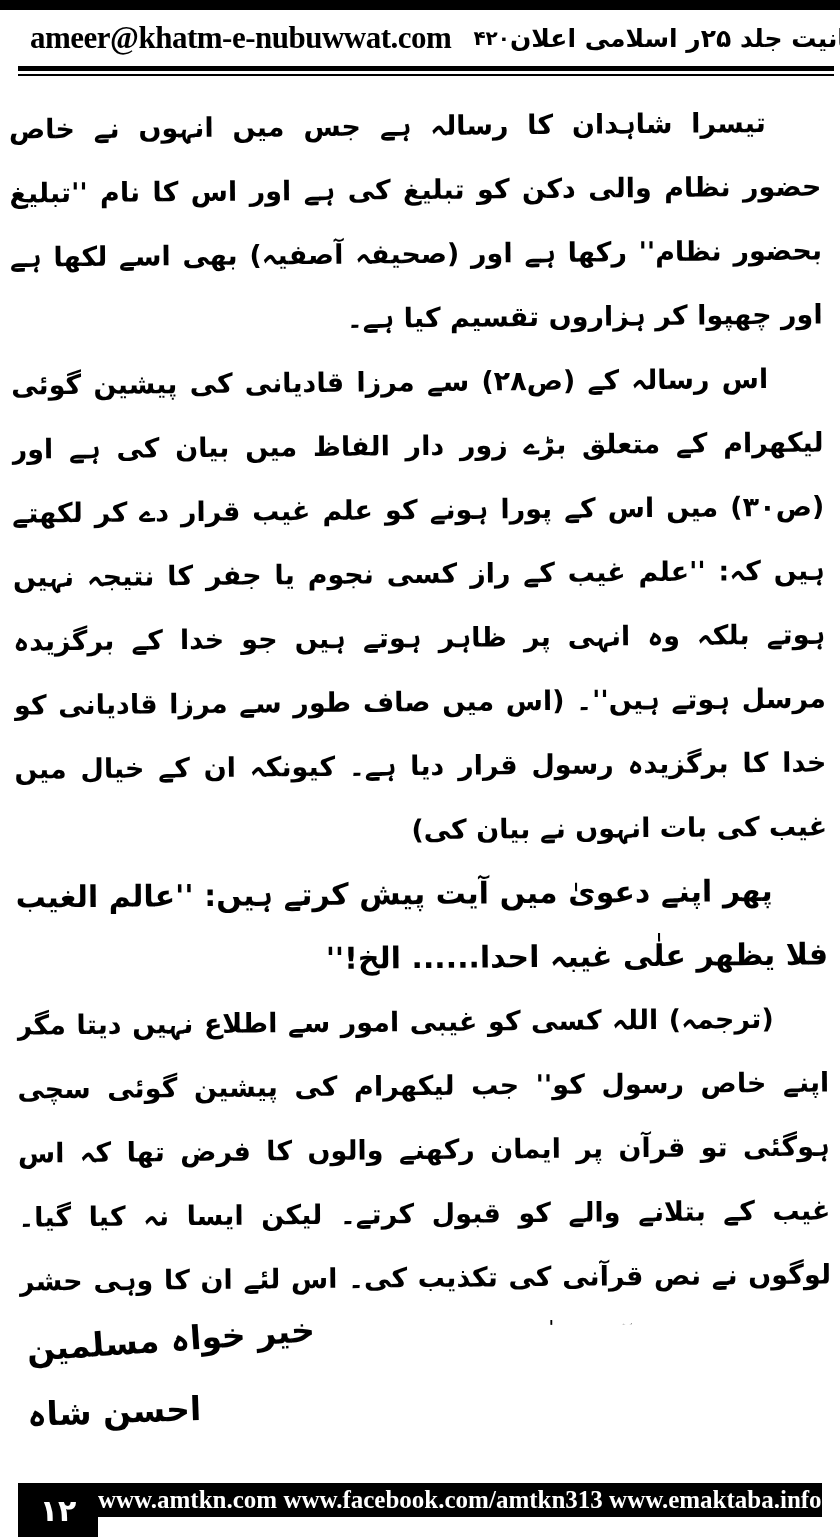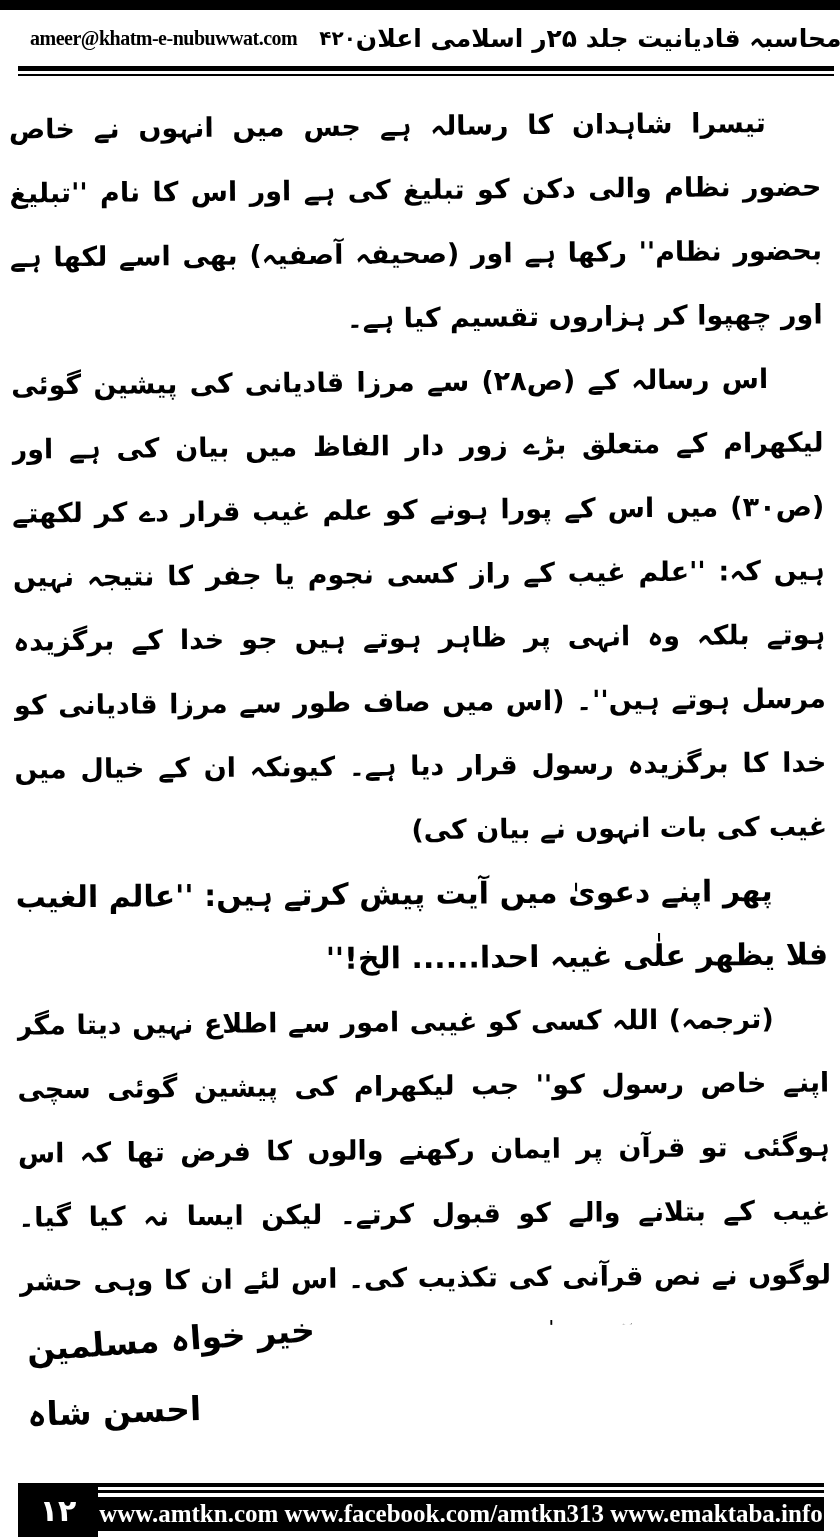--- a/index.html
+++ b/index.html
@@ -13,21 +13,21 @@
   
   .top-bar{position:absolute;top:0;left:0;width:840px;height:10px;background:#000;}
 
   
   .header{
     position:absolute;top:14px;left:0;width:840px;height:48px;
     display:flex;align-items:center;
   }
   .header-email{
     margin-left:30px;
-    font-family:"Liberation Serif",serif;font-weight:700;font-size:20px;color:#000;
+    font-family:"Liberation Serif",serif;font-weight:700;font-size:31px;color:#000;
     letter-spacing:-0.5px;white-space:nowrap;
   }
   .header-pagenum{
     margin-left:22px;
     font-family:"DejaVu Sans",sans-serif;font-weight:700;font-size:20px;color:#000;
     direction:rtl;white-space:nowrap;
   }
   .header-title{
     margin-left:auto;margin-right:6px;
     direction:rtl;text-align:right;
@@ -65,21 +65,21 @@
   .sig-line2{font-size:33px;transform:rotate(-2deg);transform-origin:left bottom;}
 
   
   .footer{position:absolute;left:18px;top:1483px;width:806px;display:flex;}
   .footer-square{
     width:80px;height:54px;background:#000;color:#fff;
     display:flex;align-items:center;justify-content:center;
     font-family:"DejaVu Sans",sans-serif;font-weight:700;font-size:30px;
     direction:rtl;flex:0 0 80px;
   }
-  .footer-right{flex:0 0 726px;display:flex;flex-direction:column;}
+  .footer-right{flex:0 0 726px;display:flex;flex-direction:row;}
   .stripe-a{height:4px;background:#000;}
   .stripe-gap1{height:3px;background:#fff;}
   .stripe-b{height:3px;background:#000;}
   .stripe-gap2{height:4px;background:#fff;}
   .links-bar{
     height:34px;background:#000;color:#fff;
     display:flex;align-items:center;justify-content:center;
     font-family:"Liberation Serif",serif;font-weight:700;font-size:25px;
     white-space:nowrap;
   }

